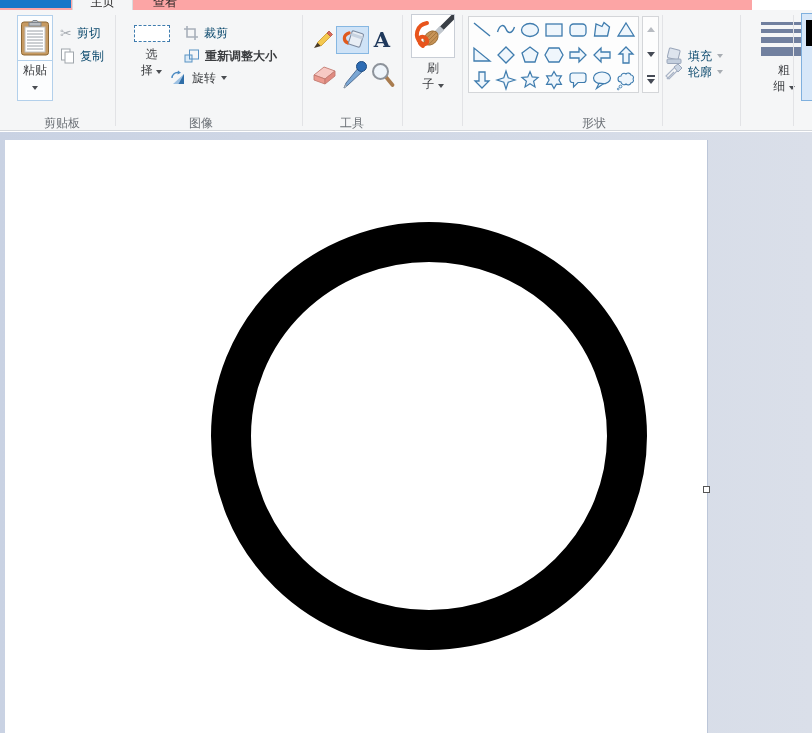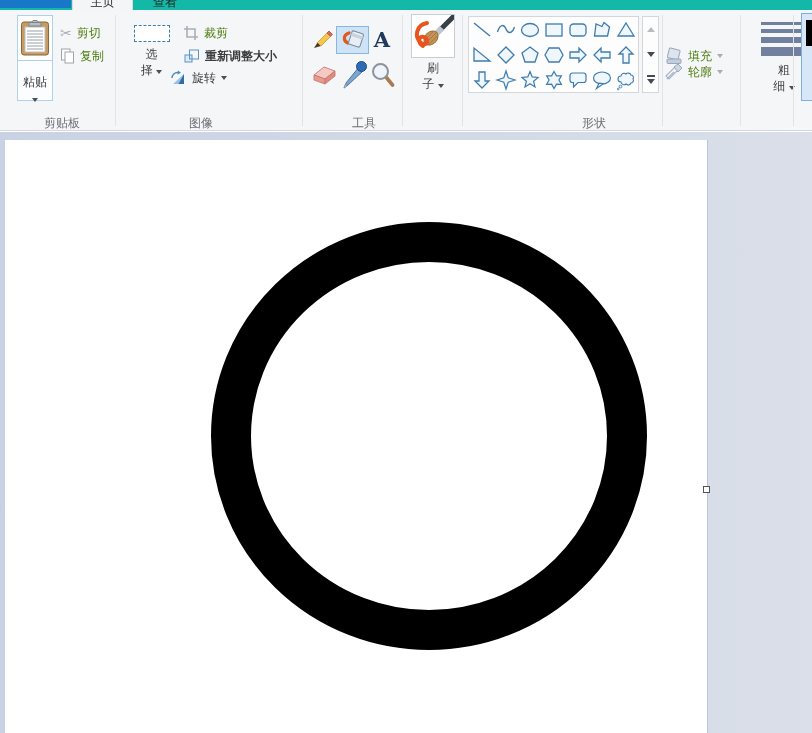--- a/index.html
+++ b/index.html
@@ -1,39 +1,39 @@
 <!DOCTYPE html>
 <html><head>
 <meta charset="utf-8">
 <style>
   * { margin:0; padding:0; box-sizing:border-box; }
   body { font-family:"Liberation Sans", sans-serif; }
   .app { position:relative; width:812px; height:733px; overflow:hidden; background:#fff; font-size:12px; color:#3b3d40; }
 
   
-  .tabbar { position:absolute; left:0; top:0; width:812px; height:10px; background:#14b8a6; overflow:hidden; }
+  .tabbar { position:absolute; left:0; top:0; width:752px; height:10px; background:#fca5a5; overflow:hidden; }
   .file-btn { position:absolute; left:0; top:0; width:71px; height:8px; background:#1877c8; }
   .tab-home { position:absolute; left:72px; top:0; width:61px; height:10px; background:#f4f5f6; border-left:1px solid #dadbdd; border-right:1px solid #dadbdd; overflow:hidden; }
   .tab-view { position:absolute; left:134px; top:0; width:62px; height:10px; overflow:hidden; }
   .tab-txt { position:absolute; top:-5px; left:0; right:0; text-align:center; font-size:12px; line-height:14px; color:#222; }
 
   
   .ribbon { position:absolute; left:0; top:10px; width:812px; height:121px; background:#f5f6f7; border-bottom:1px solid #d4d7db; }
   .sep { position:absolute; top:5px; width:1px; height:111px; background:#e2e3e6; }
   .grouplabel { position:absolute; top:105px; text-align:center; color:#6b7076; font-size:12px; }
   .item { position:absolute; height:18px; display:flex; align-items:center; gap:5px; white-space:nowrap; }
   .item .lbl { font-size:12px; }
-  .disabled .lbl { color:#4d7c0f; }
+  .disabled .lbl { color:#0c4a6e; }
   .caret { width:0; height:0; border-left:3.5px solid transparent; border-right:3.5px solid transparent; border-top:4px solid #4a4d52; display:inline-block; }
   .caret.dim { border-top-color:#a8adb3; }
   .stack { text-align:center; font-size:12px; line-height:16px; color:#3b3d40; }
 
   .paste-btn { position:absolute; left:17px; top:5px; width:36px; height:86px; border:1px solid #b3d0eb; background:#fcfdfe; }
   .paste-top { position:absolute; left:0; top:0; width:100%; height:45px; border-bottom:1px solid #b3d0eb; display:flex; align-items:center; justify-content:center; }
-  .paste-bot { position:absolute; left:0; top:46px; width:100%; text-align:center;margin-top:12px; }
+  .paste-bot { position:absolute; left:0; top:46px; width:100%; text-align:center; }
 
   .select-btn { position:absolute; left:129px; top:5px; width:45px; height:88px; }
   .sel-rect { margin:10px auto 4px; width:36px; height:17px; border:1px dashed #3f7cae; background:#fff; }
 
   .tool-btn { position:absolute; display:flex; align-items:center; justify-content:center; }
   .tool-selected { background:#cfe3f7; border:1px solid #86b7e2; }
   .a-glyph { font-family:"DejaVu Serif", serif; font-weight:bold; font-size:21px; color:#20395c; line-height:22px; }
 
   .brush-btn { position:absolute; left:407px; top:2px; width:52px; height:96px; text-align:center; }
   .brush-frame { margin:2px auto 2px; width:44px; height:44px; background:#fff; border:1px solid #c9ced6; }
@@ -180,21 +180,21 @@
         <circle cx="21.5" cy="8.5" r="5" fill="#2d6cb4" stroke="#1f4d82"></circle>
         <polygon points="4,30 6.5,28.5 5.5,26.5" fill="#c9d2dc" stroke="#8a95a1" stroke-width="0.7"></polygon>
       </svg>
     </div>
     <div class="tool-btn" style="left:369px; top:50px; width:26px; height:30px;">
       <svg width="25" height="29" viewBox="0 0 25 29">
         <line x1="16" y1="16" x2="22.5" y2="24" stroke="#a97c4f" stroke-width="3.6" stroke-linecap="round"></line>
         <circle cx="10.5" cy="10.5" r="7.5" fill="#eef4fa" stroke="#8d939b" stroke-width="2"></circle>
       </svg>
     </div>
-    <div class="grouplabel" style="left:314px; width:100px;">工具</div>
+    <div class="grouplabel" style="left:302px; width:100px;">工具</div>
     <div class="sep" style="left:402px;"></div>
 
     <div class="brush-btn">
       <div class="brush-frame">
         <svg width="42" height="42" viewBox="0 0 42 42">
           <line x1="28" y1="15" x2="41" y2="2" stroke="#3a3f46" stroke-width="5" stroke-linecap="round"></line>
           <line x1="24" y1="19" x2="30" y2="13" stroke="#c0c6cd" stroke-width="6"></line>
           <g transform="rotate(-45 19 23)">
             <ellipse cx="19" cy="23" rx="8" ry="6" fill="#c79357" stroke="#9a6c33"></ellipse>
             <path d="M13,20 l12,0 M12,23 l14,0 M13,26 l12,0" stroke="#9a6c33" stroke-width="0.7"></path>

